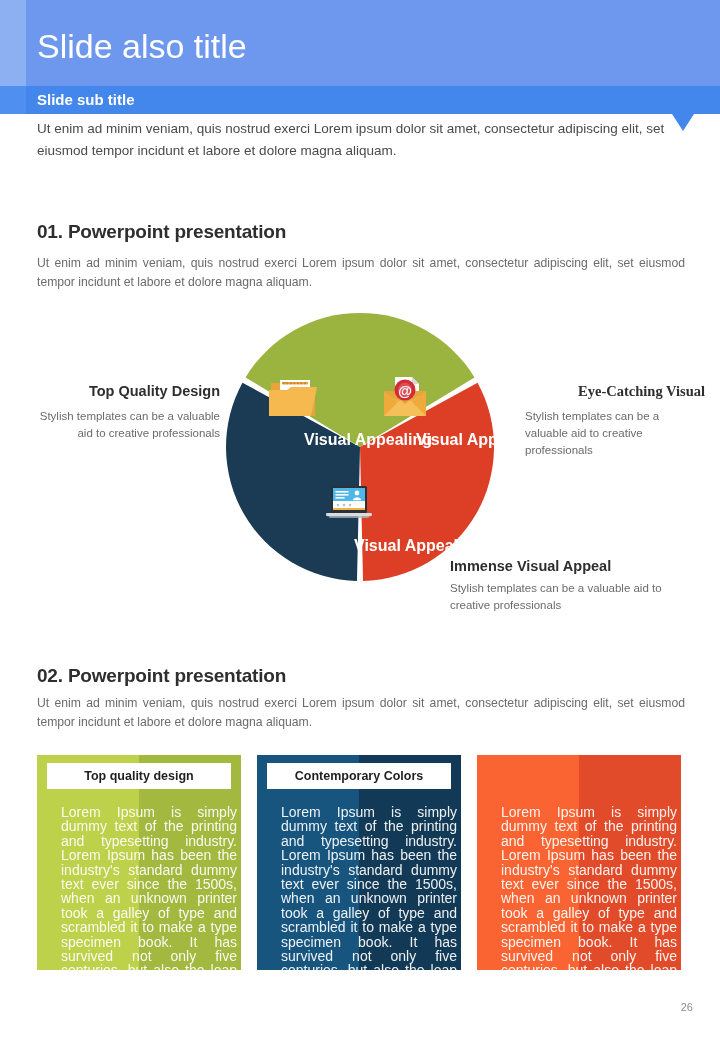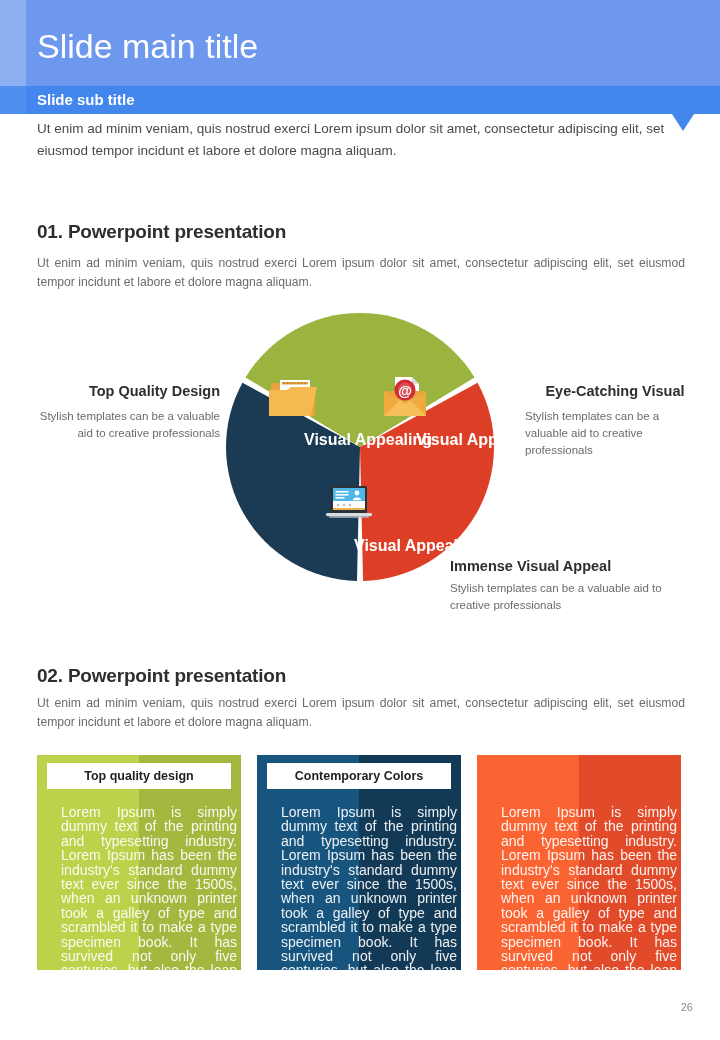--- a/index.html
+++ b/index.html
@@ -137,21 +137,21 @@
     color: #2e2e2e;
   }
   .callout-body {
     position: absolute;
     font-size: 11.5px;
     line-height: 17px;
     color: #6b6b6b;
   }
   #callout-0-title { left: 45px; top: 383px; width: 175px; text-align: right; }
   #callout-0-body  { left: 38px; top: 408px; width: 182px; text-align: right; }
-  #callout-1-title { left: 525px; top: 383px; width: 180px; text-align: center; }
+  #callout-1-title { left: 525px; top: 383px; width: 180px; text-align: right; font-family: Liberation Serif, serif; }
   #callout-1-body  { left: 525px; top: 408px; width: 165px; text-align: left; }
   #callout-2-title { left: 450px; top: 558px; width: 245px; text-align: left; }
   #callout-2-body  { left: 450px; top: 580px; width: 230px; text-align: left; }
 
   
   .card {
     position: absolute;
     top: 755px;
     width: 204px;
     height: 215px;
@@ -199,21 +199,21 @@
     font-size: 11px;
     color: #8d8d8d;
   }
 </style>
 </head>
 <body>
 
 <div class="header-main">
   <div class="header-main-stripe"></div>
 </div>
-<div class="slide-main-title">Slide main title</div>
+<div class="slide-main-title">Slide also title</div>
 
 <div class="header-sub">
   <div class="header-sub-stripe"></div>
 </div>
 <div class="slide-sub-title">Slide sub title</div>
 <div class="header-pointer"></div>
 
 <div class="intro-text">Ut enim ad minim veniam, quis nostrud exerci  Lorem ipsum dolor sit amet, consectetur adipiscing elit, set eiusmod tempor incidunt et labore et dolore magna aliquam.</div>
 
 <div class="section-title" id="sec1-title">01. Powerpoint presentation</div>

